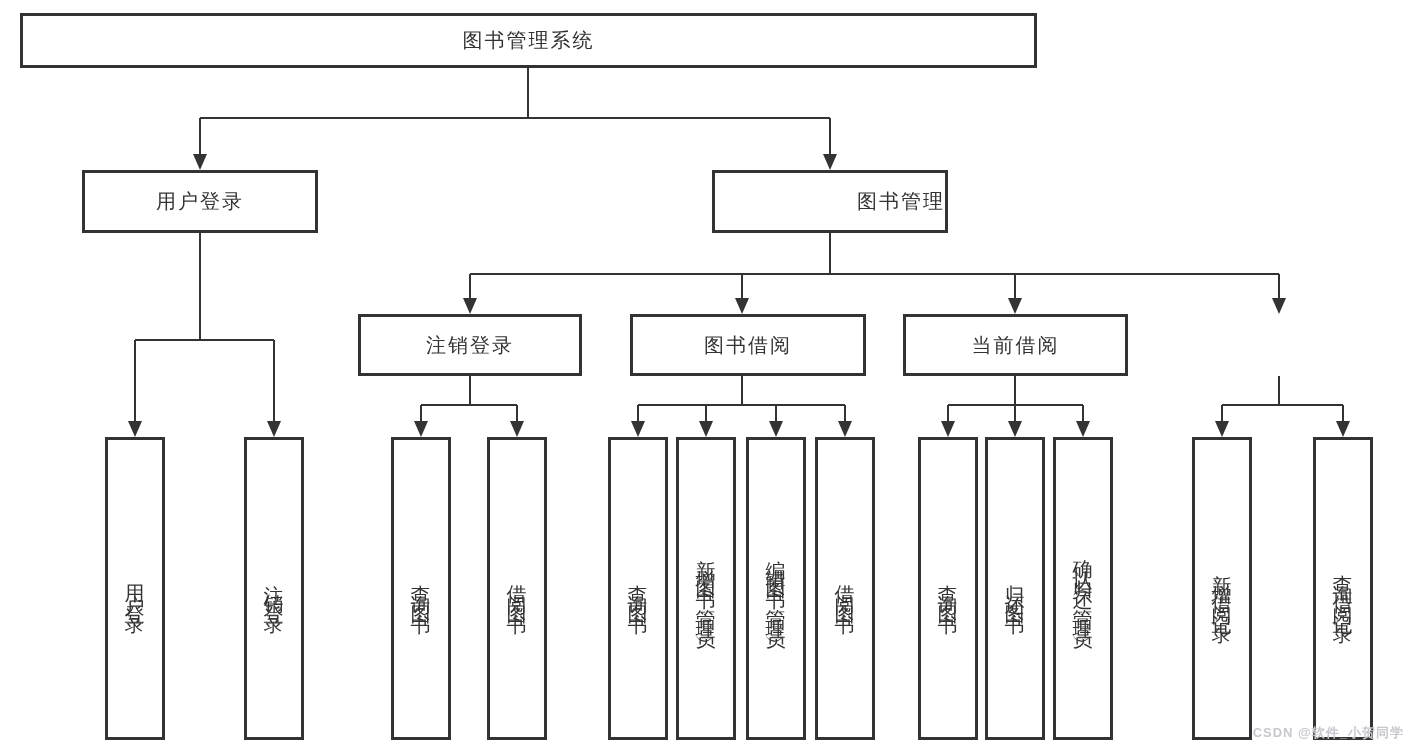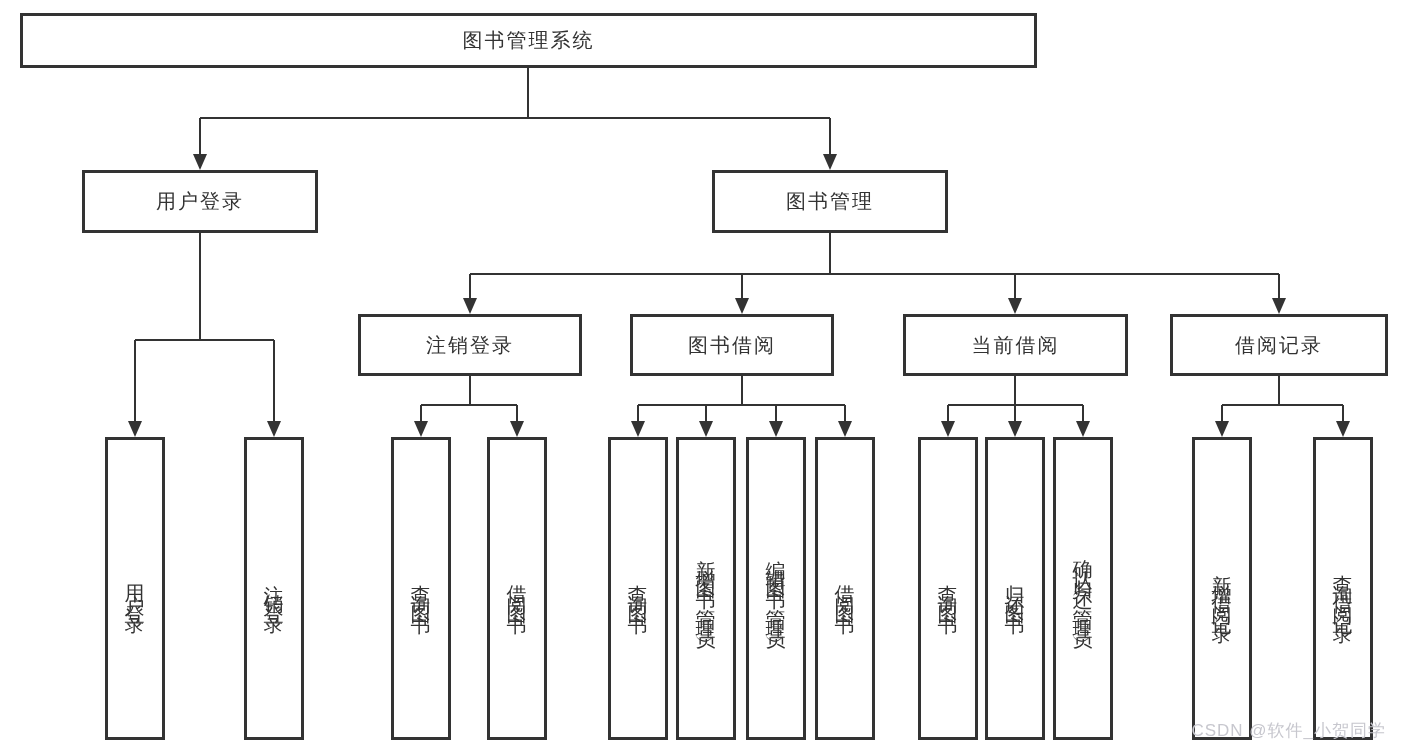--- a/index.html
+++ b/index.html
@@ -40,27 +40,28 @@
   }
   .vnode .lbl {
     writing-mode: vertical-rl;
     text-orientation: mixed;
     letter-spacing: 10px;
     white-space: normal;
     line-height: 1;
   }
   .watermark {
     position: absolute;
-    right: 19px;
+    right: 1px;
     bottom: 5px;
-    font-size: 17px;
+    font-size: 13px;
     color: #c7c7ce;
     letter-spacing: 1px;
     z-index: 5;
     white-space: nowrap;
+    font-weight: bold;
   }
 </style>
 </head>
 <body>
 
 <div class="canvas">
 
   <svg class="connectors" width="1405" height="747" viewBox="0 0 1405 747">
     <path fill="none" stroke="#333333" stroke-width="2" d="
       M528 68 V118
@@ -118,35 +119,32 @@
       M1336 421 L1350 421 L1343 437 Z"></path>
   </svg>
 
   <div class="node" style="left:20px; top:13px; width:1017px; height:55px;">
     <span class="lbl">图书管理系统</span>
   </div>
 
   <div class="node" style="left:82px; top:170px; width:236px; height:63px;">
     <span class="lbl">用户登录</span>
   </div>
-  <div class="node" style="left:712px; top:170px; width:236px; height:63px;">
+  <div class="node" style="left:712px; top:170px; width:236px; height:63px;justify-content:flex-end;">
     <span class="lbl">图书管理</span>
   </div>
 
   <div class="node" style="left:358px; top:314px; width:224px; height:62px;">
     <span class="lbl">注销登录</span>
   </div>
-  <div class="node" style="left:630px; top:314px; width:204px; height:62px;">
+  <div class="node" style="left:630px; top:314px; width:236px; height:62px;">
     <span class="lbl">图书借阅</span>
   </div>
   <div class="node" style="left:903px; top:314px; width:225px; height:62px;text-align:center;">
     <span class="lbl">当前借阅</span>
-  </div>
-  <div class="node" style="left:1170px; top:314px; width:218px; height:62px;">
-    <span class="lbl">借阅记录</span>
   </div>
 
   <div class="node vnode" style="left:105px; top:437px; width:60px; height:303px;">
     <span class="lbl">用户登录</span>
   </div>
   <div class="node vnode" style="left:244px; top:437px; width:60px; height:303px;">
     <span class="lbl">注销登录</span>
   </div>
 
   <div class="node vnode" style="left:391px; top:437px; width:60px; height:303px;">

